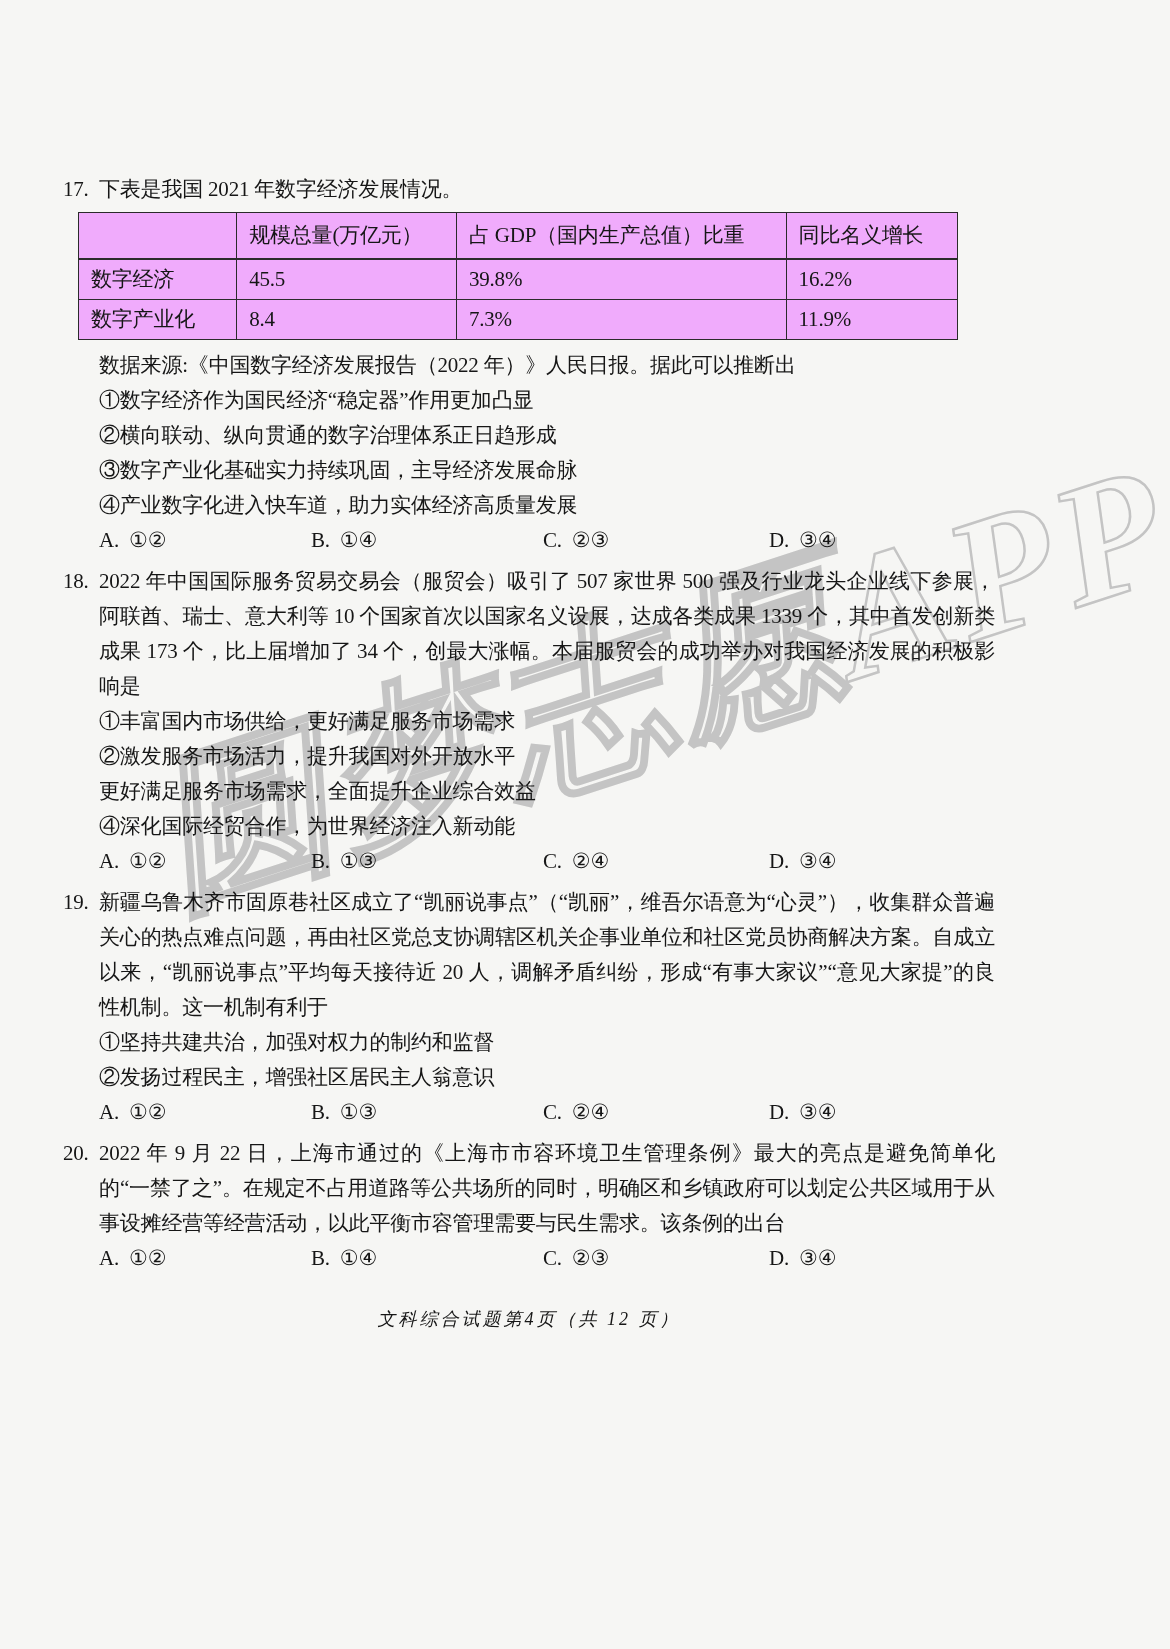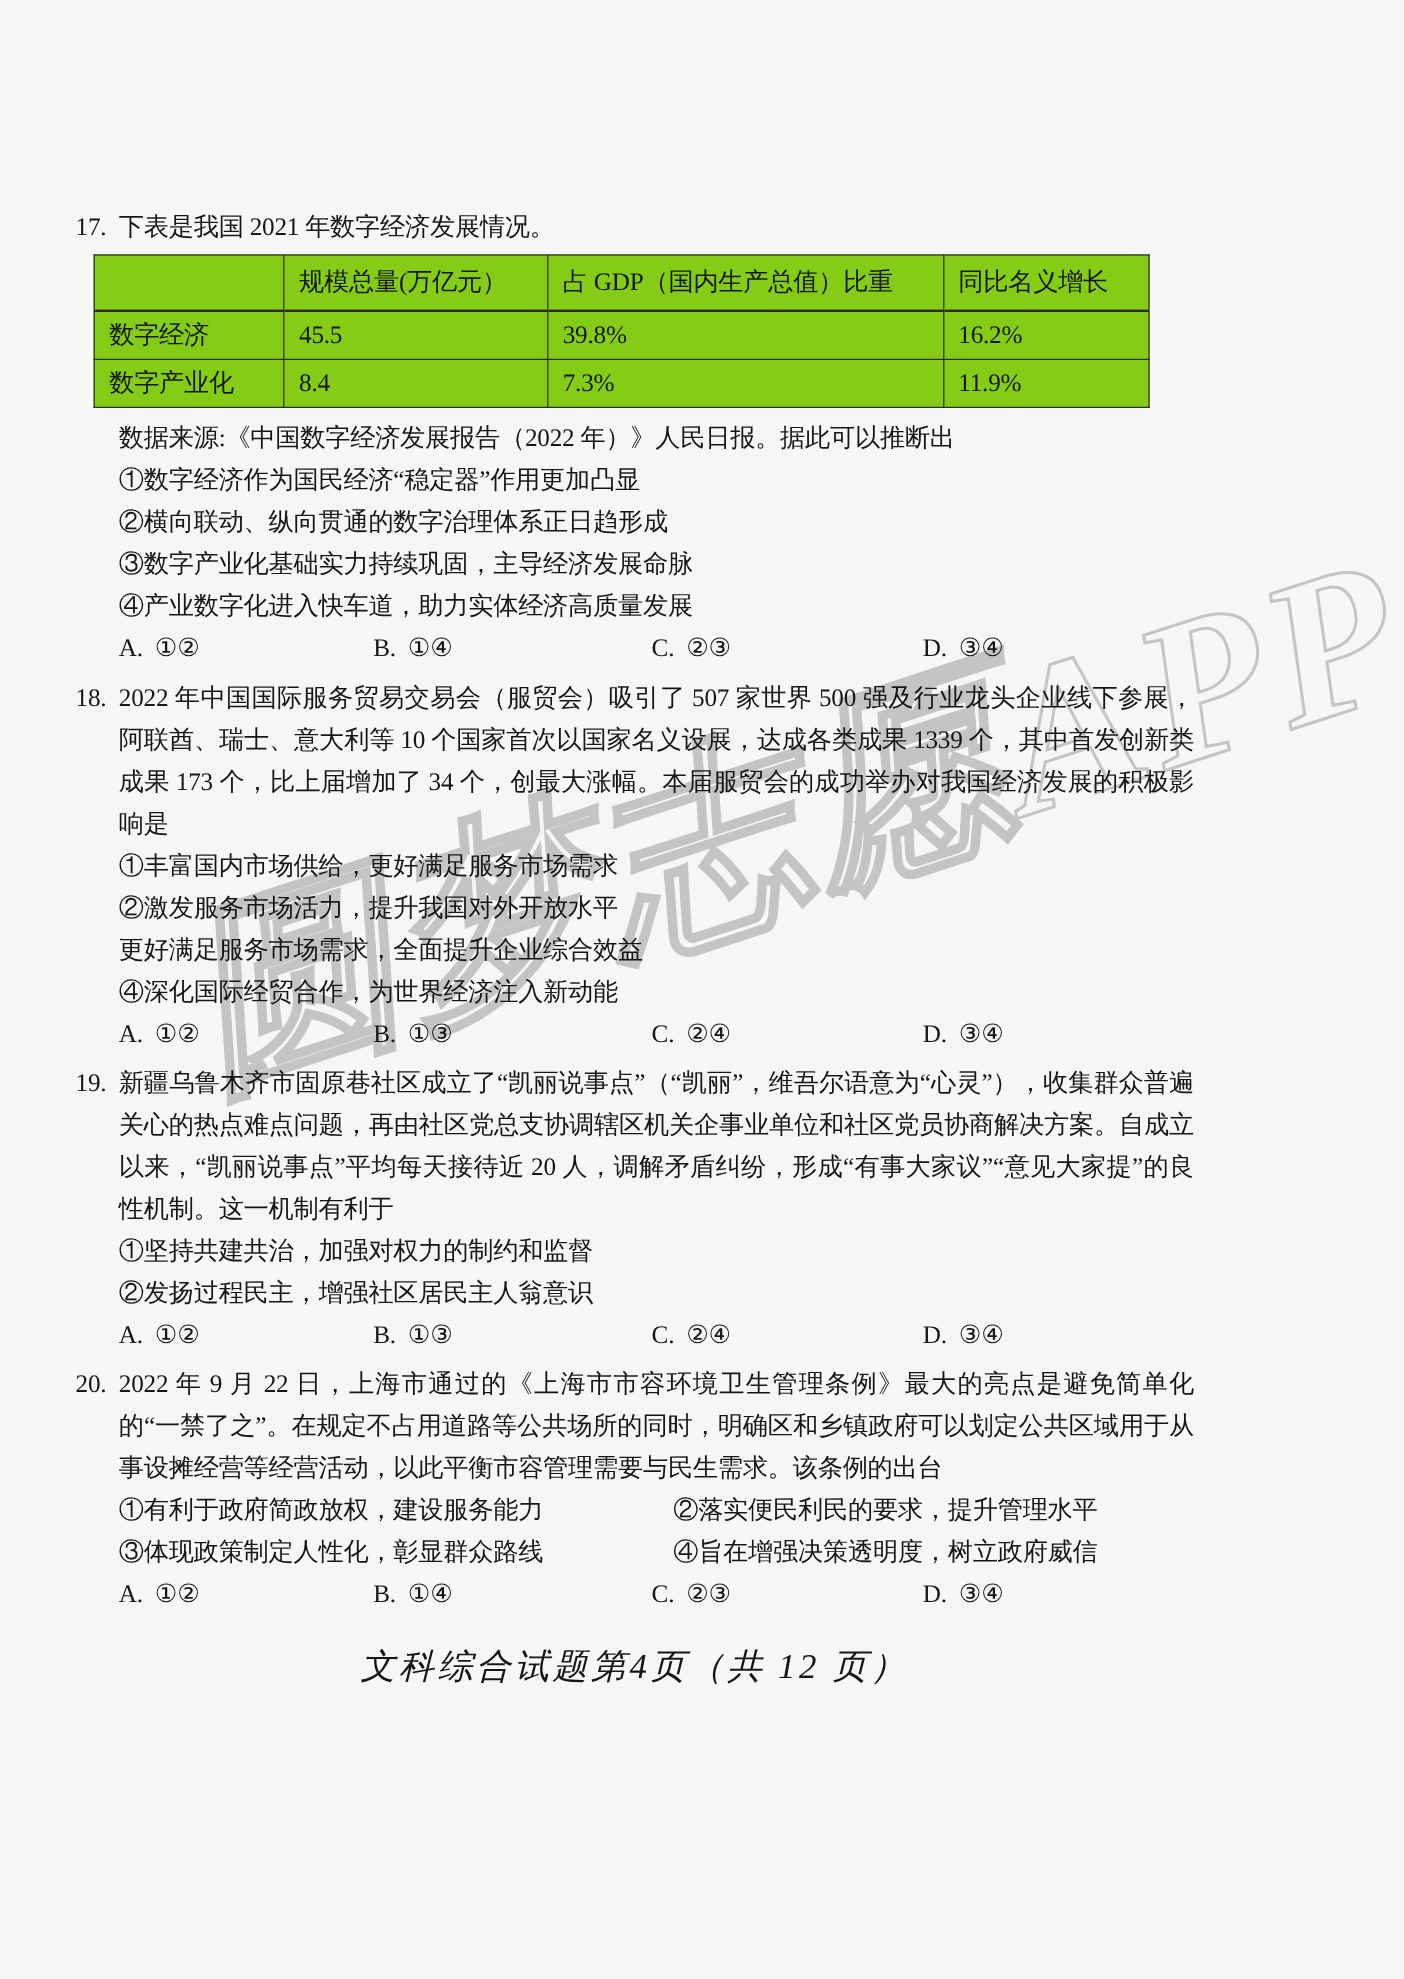--- a/index.html
+++ b/index.html
@@ -48,42 +48,42 @@
   .statement{margin:0;}
   .statements-2col{display:grid;grid-template-columns:462px 1fr;}
   .options{display:grid;grid-template-columns:212px 232px 226px 1fr;}
   .option{white-space:nowrap;}
   .option .opt-label{margin-right:10px;}
   table.exam-table{
     border-collapse:collapse;
     width:880px;
     margin:5px 0 8px -21px;
     font-size:21px;
-    background:#84cc16;
+    background:#f0abfc;
   }
   table.exam-table th,table.exam-table td{
     border:1.6px solid #2b2b2b;
     padding:2px 12px;
     text-align:left;
     font-weight:normal;
     height:40px;
     box-sizing:border-box;
   }
   table.exam-table thead th{
     height:46px;
     border-bottom:2.4px solid #2b2b2b;
   }
   table.exam-table th:nth-child(1){width:18%;}
   table.exam-table th:nth-child(2){width:25%;}
   table.exam-table th:nth-child(3){width:37.5%;}
   table.exam-table th:nth-child(4){width:19.5%;}
   .footer{
     margin-top:26px;
     text-align:center;
-    font-size:29px;
+    font-size:18px;
     font-style:italic;
     letter-spacing:3px;
   }
 </style>
 </head>
 <body>
 
 <div class="watermark">圆梦志愿APP</div>
 
 <div class="page">
@@ -166,26 +166,20 @@
         </div>
       </div>
     </div>
   </section>
 
   <section class="question">
     <div class="q-row">
       <span class="q-num">20.</span>
       <div class="q-body">
         <p class="q-stem">2022 年 9 月 22 日，上海市通过的《上海市市容环境卫生管理条例》最大的亮点是避免简单化的“一禁了之”。在规定不占用道路等公共场所的同时，明确区和乡镇政府可以划定公共区域用于从事设摊经营等经营活动，以此平衡市容管理需要与民生需求。该条例的出台</p>
-        <div class="statements-2col">
-          <p class="statement">①有利于政府简政放权，建设服务能力</p>
-          <p class="statement">②落实便民利民的要求，提升管理水平</p>
-          <p class="statement">③体现政策制定人性化，彰显群众路线</p>
-          <p class="statement">④旨在增强决策透明度，树立政府威信</p>
-        </div>
         <div class="options">
           <span class="option"><span class="opt-label">A.</span><span>①②</span></span>
           <span class="option"><span class="opt-label">B.</span><span>①④</span></span>
           <span class="option"><span class="opt-label">C.</span><span>②③</span></span>
           <span class="option"><span class="opt-label">D.</span><span>③④</span></span>
         </div>
       </div>
     </div>
   </section>
 

